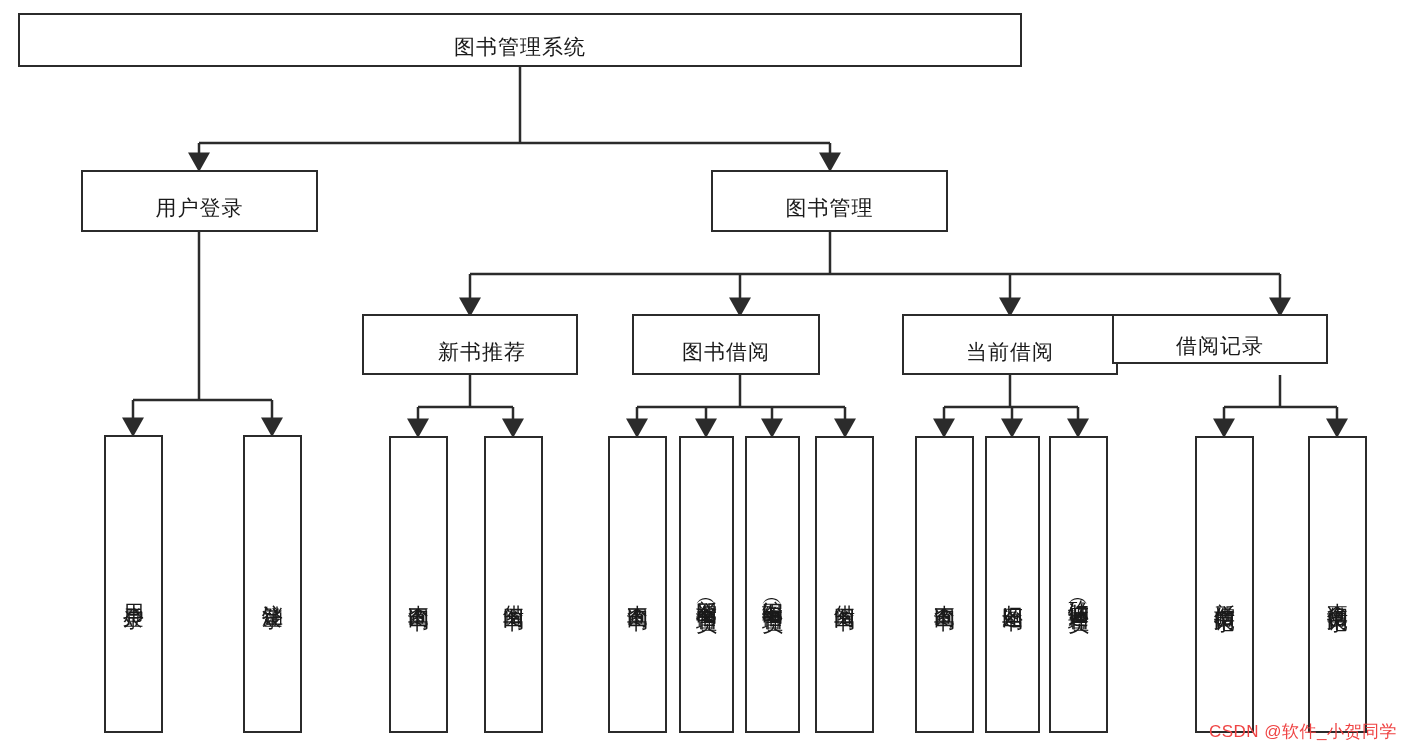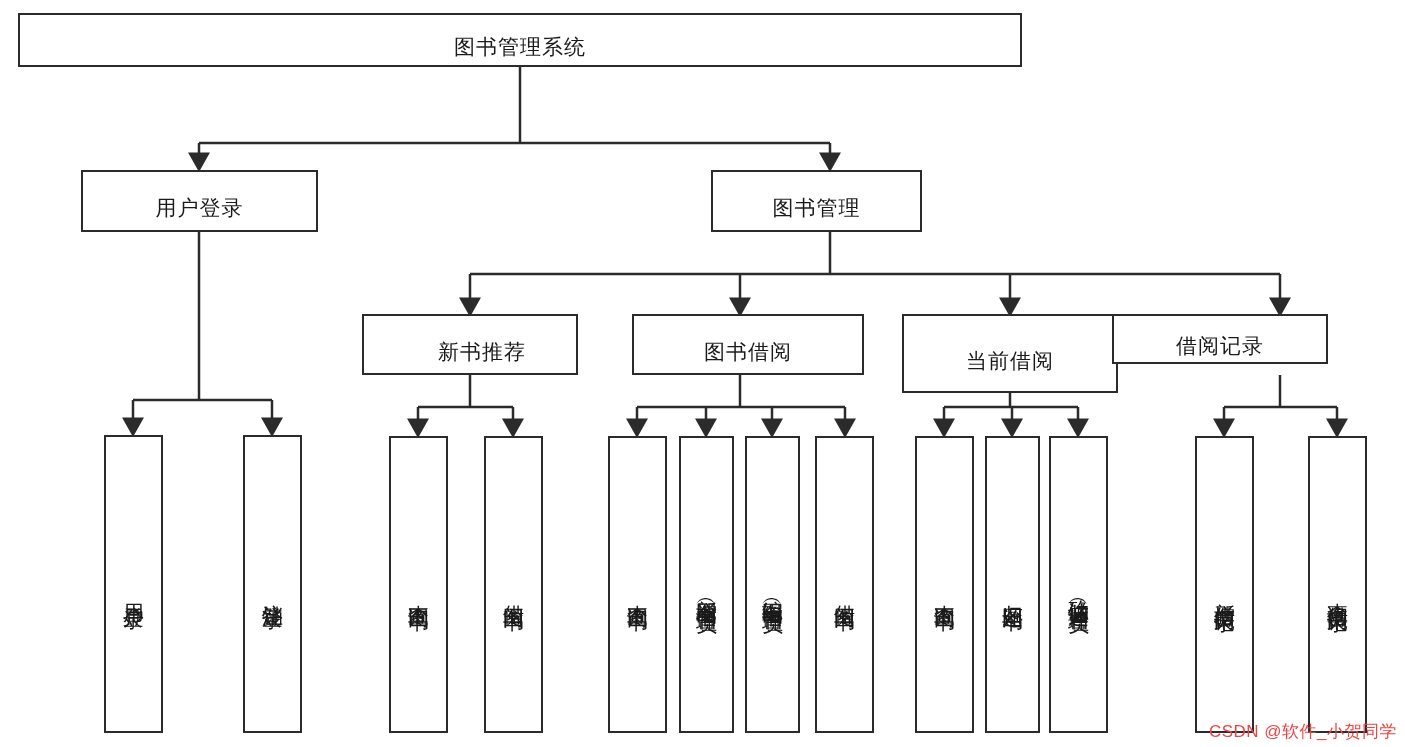--- a/index.html
+++ b/index.html
@@ -118,31 +118,31 @@
     </g>
   </svg>
 
   <div class="node horiz" style="left:18px; top:13px; width:1004px; height:54px;">
     <span class="label">图书管理系统</span>
   </div>
 
   <div class="node horiz" style="left:81px; top:170px; width:237px; height:62px;">
     <span class="label">用户登录</span>
   </div>
-  <div class="node horiz" style="left:711px; top:170px; width:211px; height:62px;">
+  <div class="node horiz" style="left:711px; top:170px; width:237px; height:62px;">
     <span class="label">图书管理</span>
   </div>
 
   <div class="node horiz" style="left:362px; top:314px; width:216px; height:61px;padding-left:24px;">
     <span class="label">新书推荐</span>
   </div>
-  <div class="node horiz" style="left:632px; top:314px; width:232px; height:61px;">
+  <div class="node horiz" style="left:632px; top:314px; width:188px; height:61px;">
     <span class="label">图书借阅</span>
   </div>
-  <div class="node horiz" style="left:902px; top:314px; width:216px; height:79px;">
+  <div class="node horiz" style="left:902px; top:314px; width:216px; height:61px;">
     <span class="label">当前借阅</span>
   </div>
   <div class="node horiz" style="left:1112px; top:314px; width:216px; height:50px;">
     <span class="label">借阅记录</span>
   </div>
 
   <div class="node vert" style="left:104px; top:435px; width:59px; height:298px;">
     <span class="label">用户登录</span>
   </div>
   <div class="node vert" style="left:243px; top:435px; width:59px; height:298px;">

